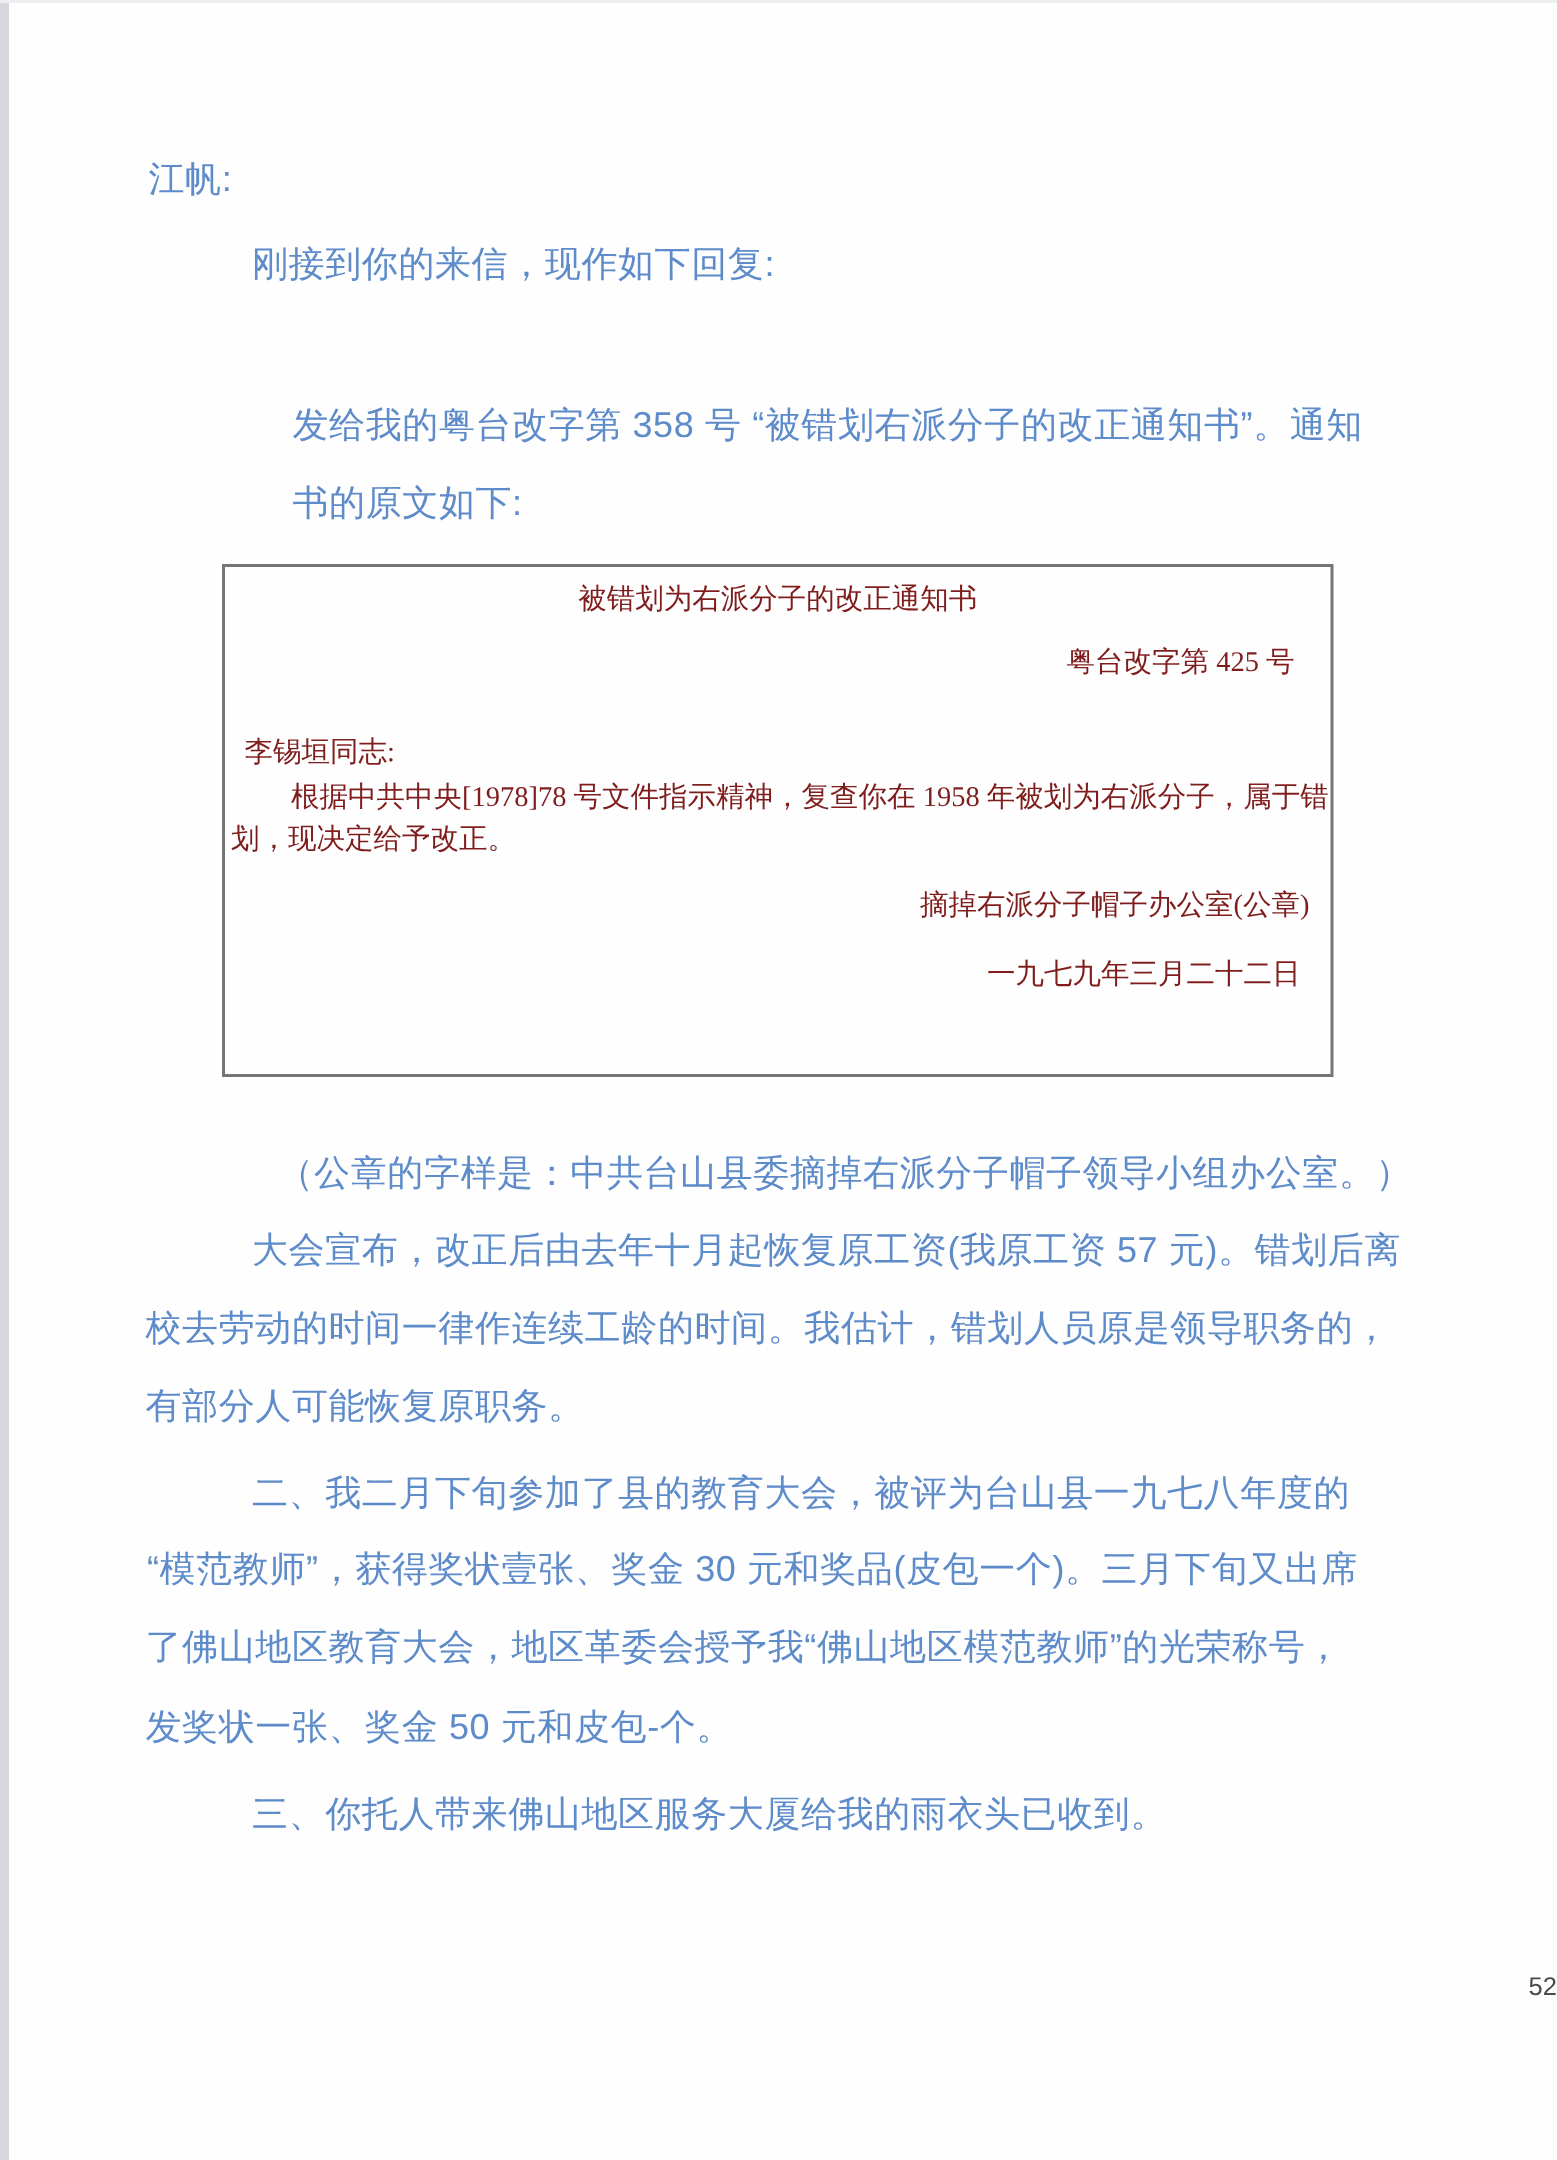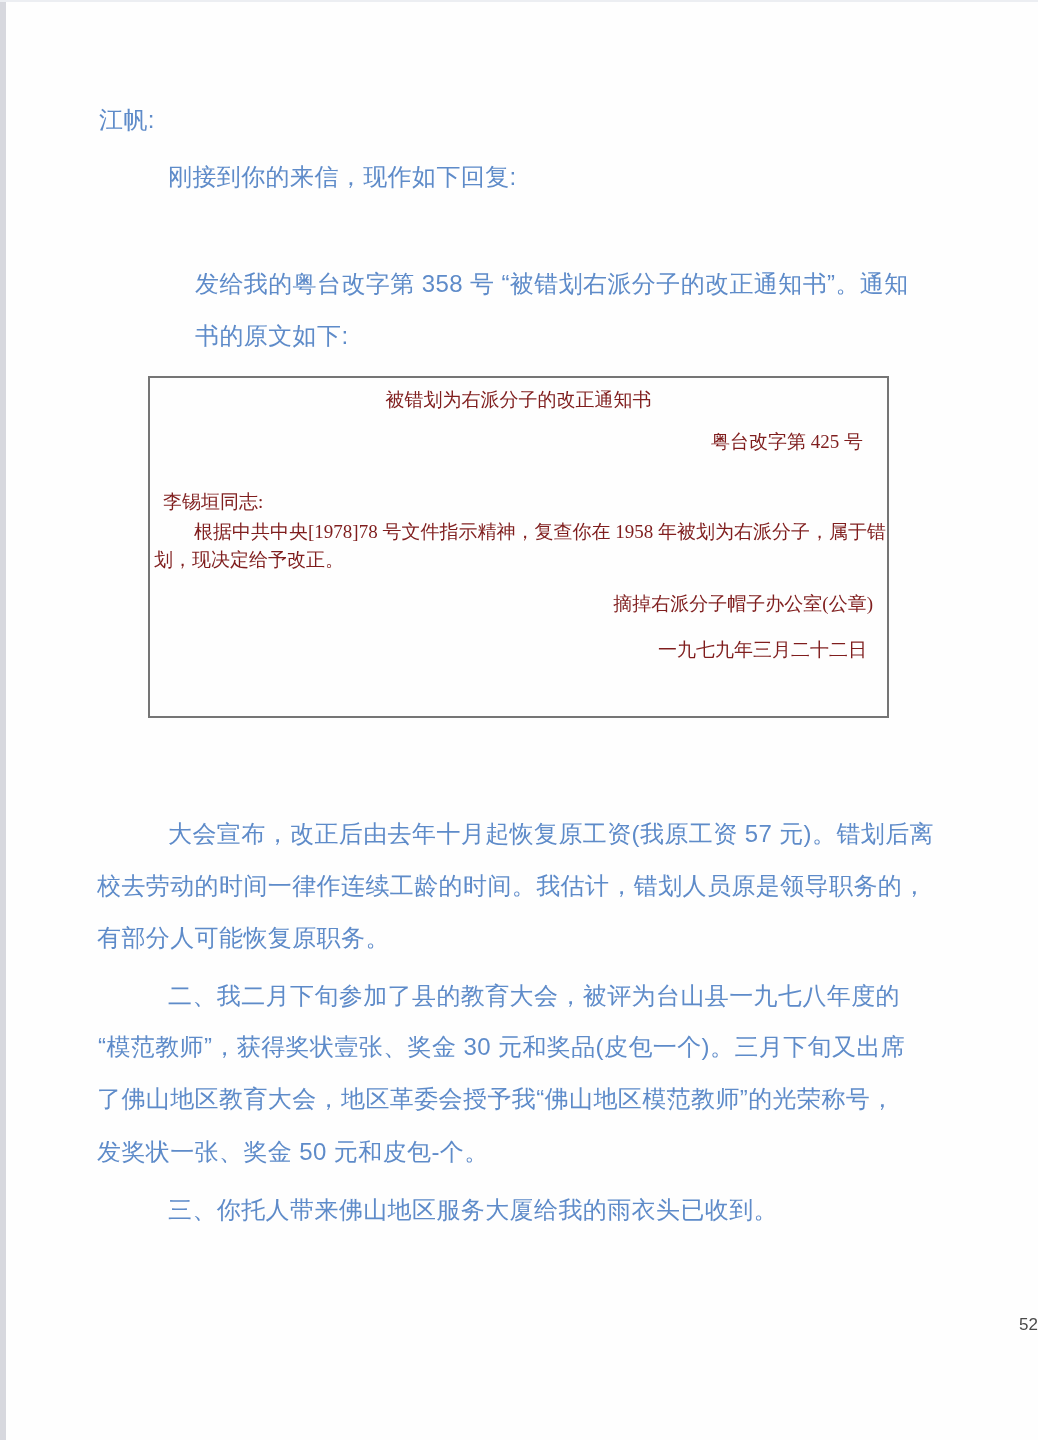--- a/index.html
+++ b/index.html
@@ -109,20 +109,21 @@
   <div class="notice-box">
     <div class="bline b-title">被错划为右派分子的改正通知书</div>
     <div class="bline b-docnum">粤台改字第 425 号</div>
     <div class="bline b-addressee">李锡垣同志:</div>
     <div class="bline b-body1">根据中共中央[1978]78 号文件指示精神，复查你在 1958 年被划为右派分子，属于错</div>
     <div class="bline b-body2">划，现决定给予改正。</div>
     <div class="bline b-signature">摘掉右派分子帽子办公室(公章)</div>
     <div class="bline b-date">一九七九年三月二十二日</div>
   </div>
 
+  <div class="line blue l-seal">（公章的字样是：中共台山县委摘掉右派分子帽子领导小组办公室。）</div>
 
   <div class="line blue l-p2a">大会宣布，改正后由去年十月起恢复原工资(我原工资 57 元)。错划后离</div>
   <div class="line blue l-p2c">有部分人可能恢复原职务。</div>
   <div class="line blue l-p2b">校去劳动的时间一律作连续工龄的时间。我估计，错划人员原是领导职务的，</div>
 
   <div class="line blue l-p3a">二、我二月下旬参加了县的教育大会，被评为台山县一九七八年度的</div>
   <div class="line blue l-p3b">“模范教师”，获得奖状壹张、奖金 30 元和奖品(皮包一个)。三月下旬又出席</div>
   <div class="line blue l-p3c">了佛山地区教育大会，地区革委会授予我“佛山地区模范教师”的光荣称号，</div>
   <div class="line blue l-p3d">发奖状一张、奖金 50 元和皮包-个。</div>
 

